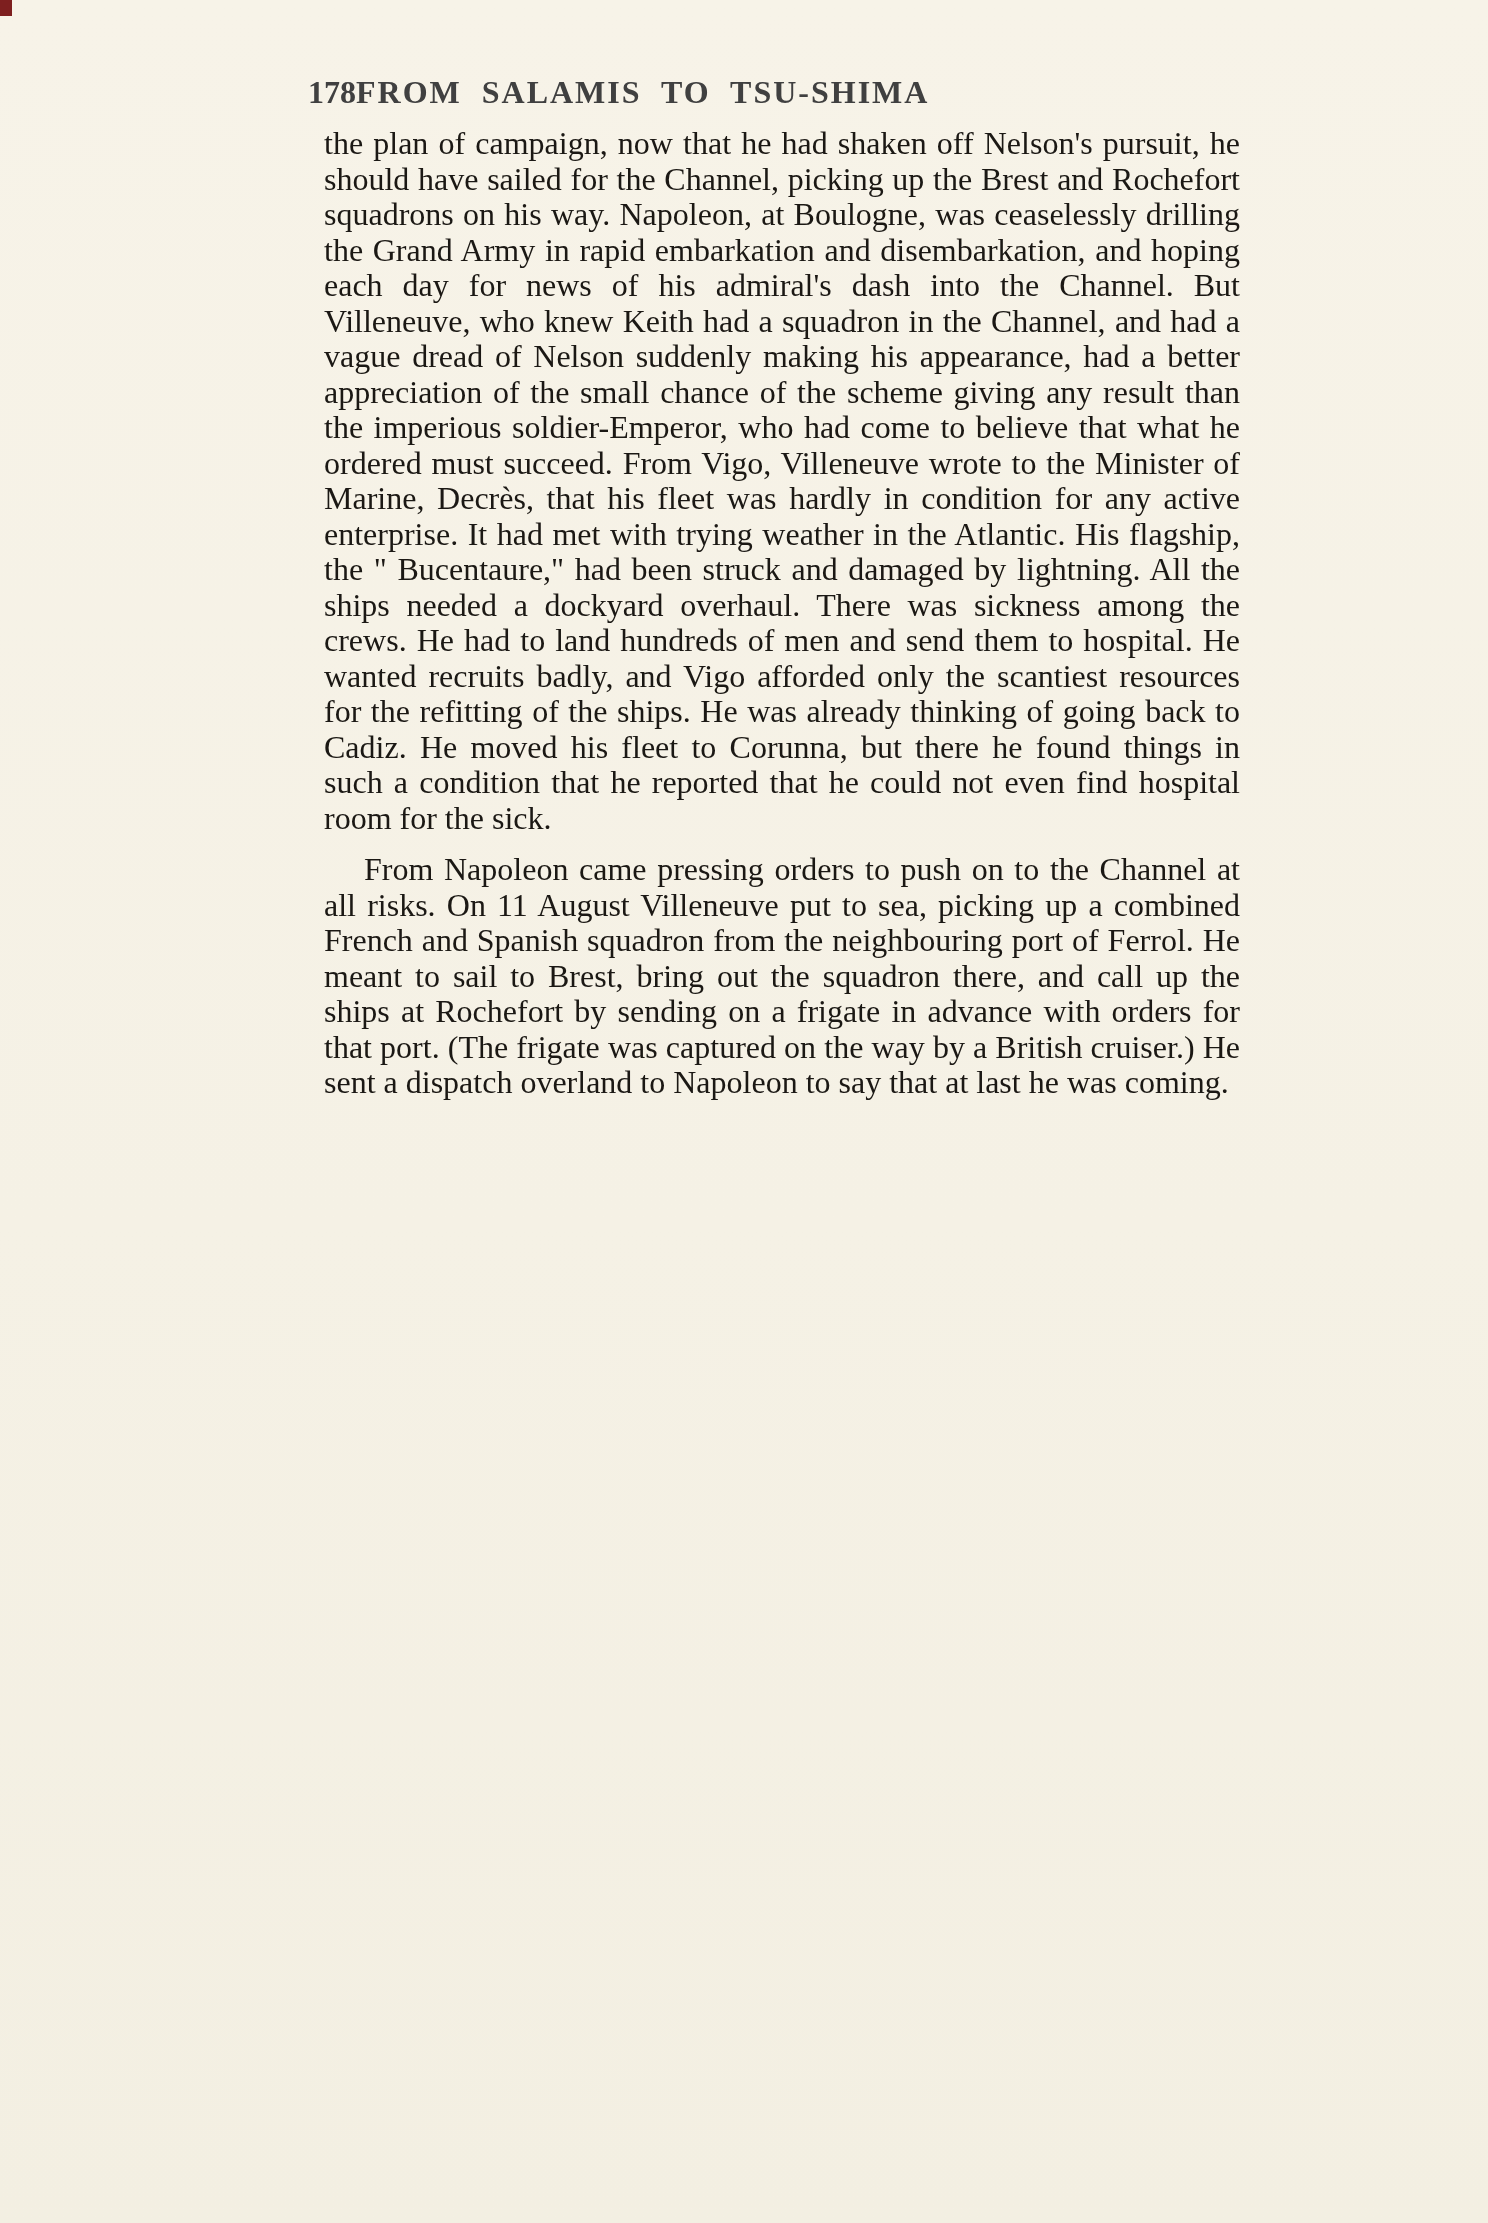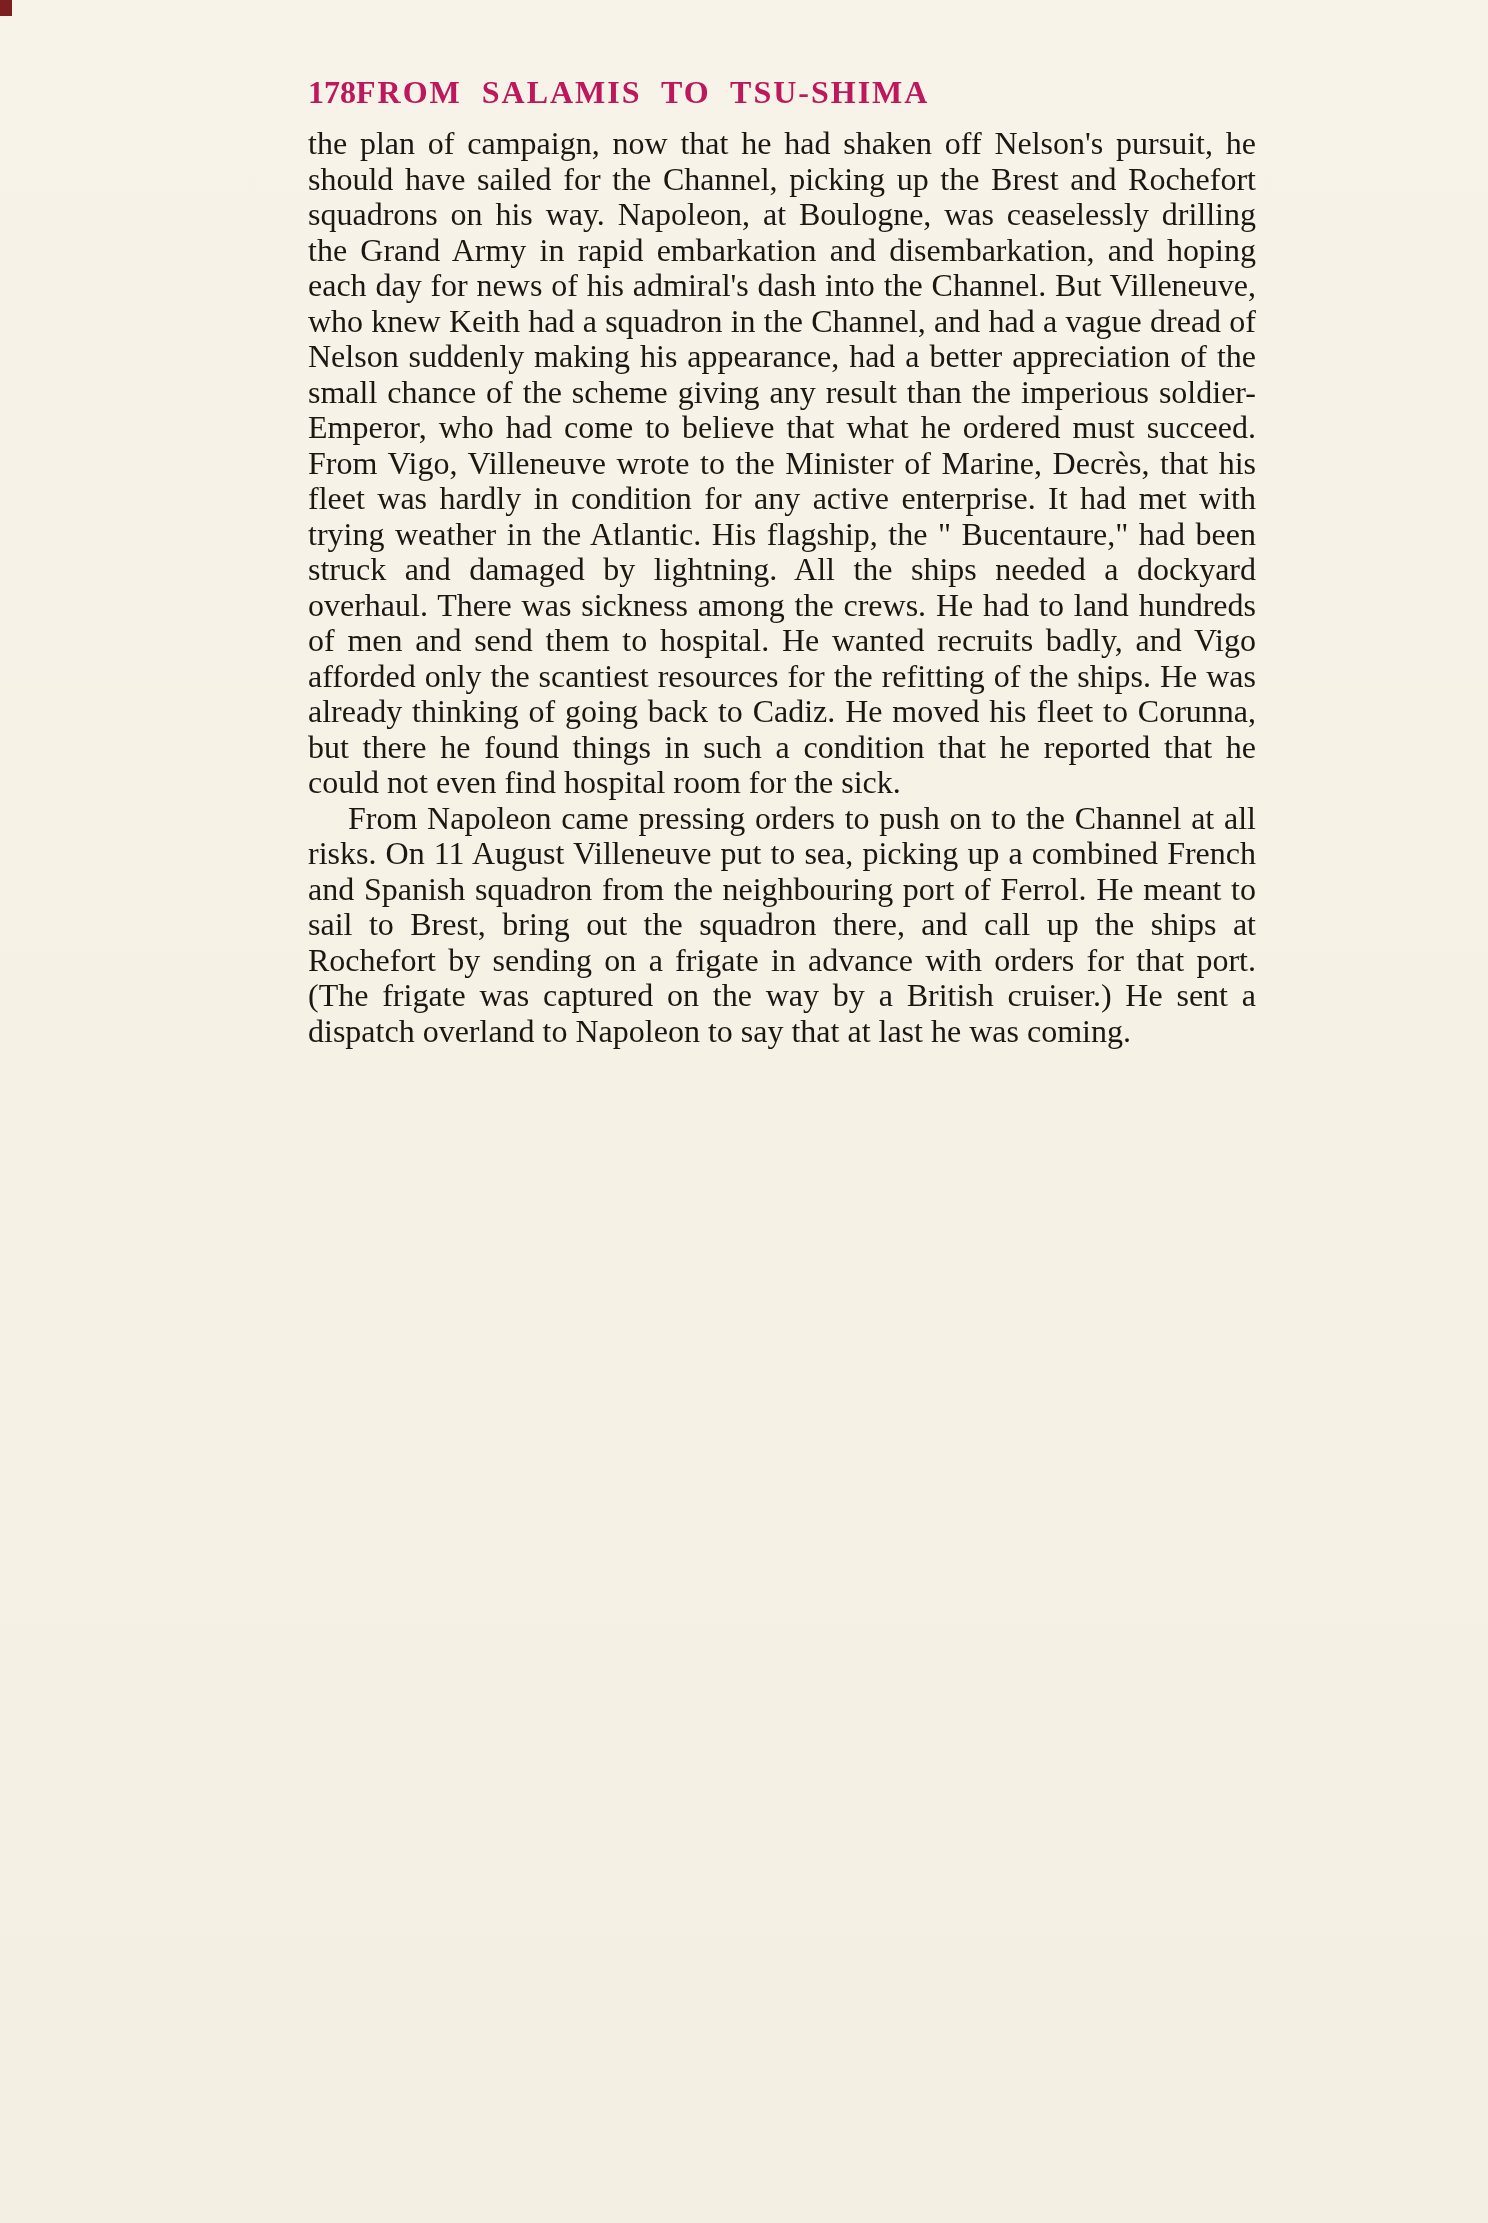--- a/index.html
+++ b/index.html
@@ -29,34 +29,34 @@
     top: 74px;
     width: 948px;
   }
   .running-header {
     display: flex;
     align-items: baseline;
     font-weight: bold;
     font-size: 32px;
     line-height: 36px;
     margin-bottom: 16px;
-    color: #be185d;
+    color: #404040;
   }
   .page-number {
     flex: 0 0 auto;
   }
   .header-title {
     flex: 1 1 auto;
     text-align: left;
     letter-spacing: 2px;
     word-spacing: 10px;
     padding-right: 40px;
   }
   .body-text p {
-    margin: 0;
+    margin: 16px;
     font-size: 32px;
     line-height: 35.5px;
     text-align: justify;
     color: #1b1814;
   }
   .body-text p.indent {
     text-indent: 40px;
   }
 </style>
 </head>

